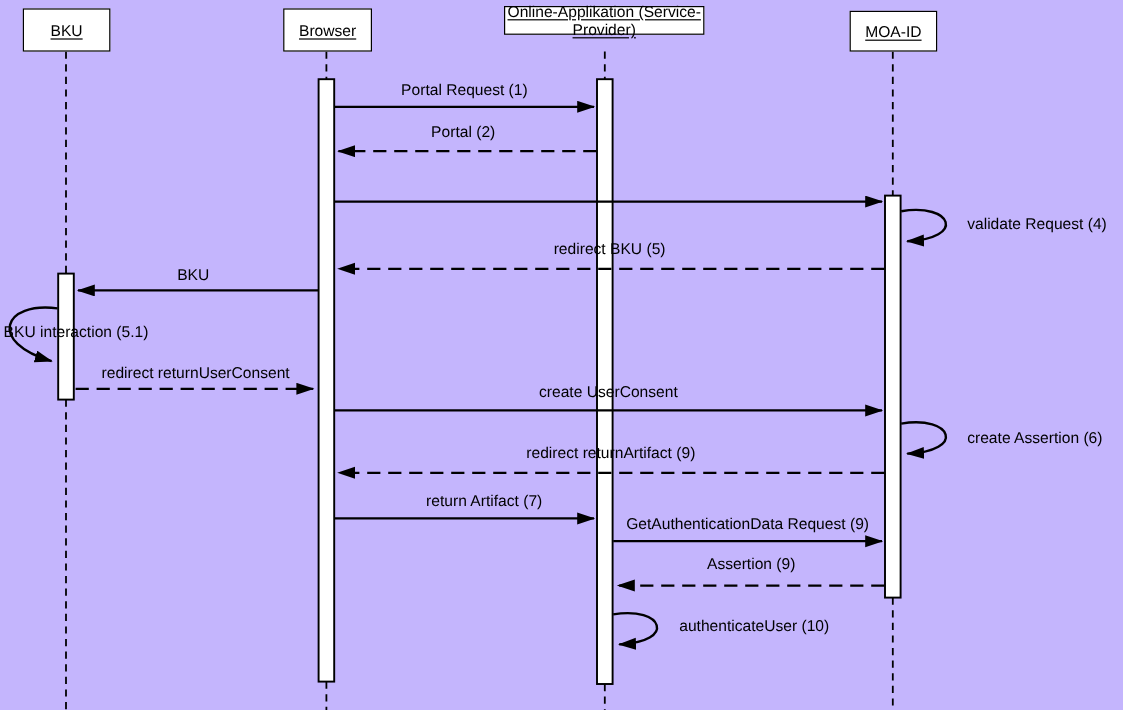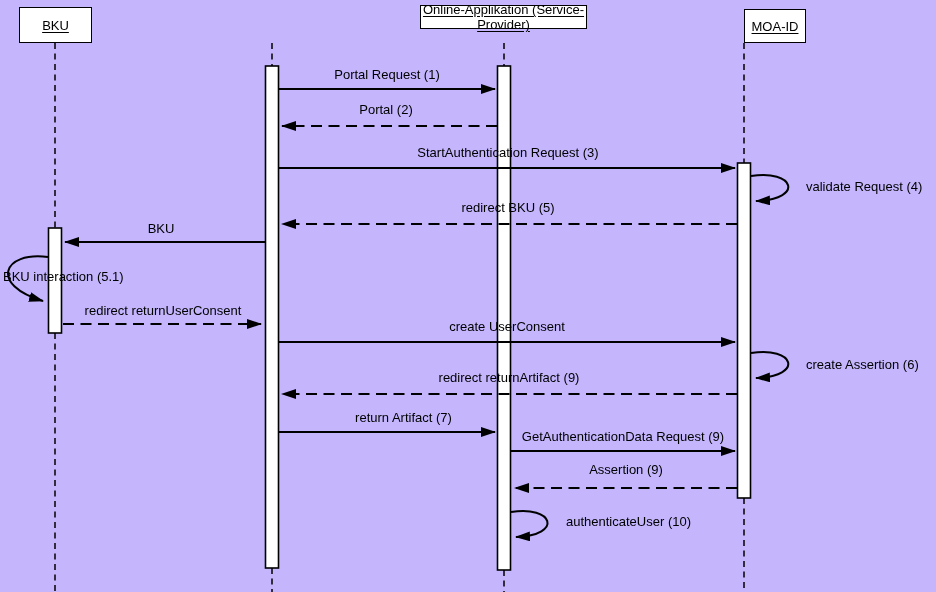--- a/index.html
+++ b/index.html
@@ -80,30 +80,32 @@
       <path d="M751,176 C794,169 805,199 756,201" marker-end="url(#ah)"></path>
       <path d="M48,257 C3,251 -11,285 43,301" marker-end="url(#ah)"></path>
       <path d="M751,353 C794,346 805,376 756,378" marker-end="url(#ah)"></path>
       <path d="M511,512 C553,505 564,535 516,537" marker-end="url(#ah)"></path>
     </g>
   </svg>
 
   <div class="participant" style="left:19px;  top:7px;  width:73px;  height:36px;">
     <span>BKU</span>
   </div>
+  <div class="participant" style="left:236px; top:7px;  width:74px;  height:36px;">
+    <span>Browser</span>
+  </div>
   <div class="participant" style="left:420px; top:5px;  width:167px; height:24px;">
     <span>Online-Applikation (Service-Provider)</span>
   </div>
-  <div class="participant" style="left:708px; top:9px;  width:62px;  height:34px;margin-left:36px;">
+  <div class="participant" style="left:708px; top:9px;  width:73px;  height:34px;">
     <span>MOA-ID</span>
   </div>
 
   <div class="msg centered" style="left:387px; top:67px;">Portal Request (1)</div>
   <div class="msg centered" style="left:386px; top:102px;">Portal (2)</div>
-  <div class="msg centered" style="left:508px; top:145px;">StartAuthentication Request (3)</div>
   <div class="msg" style="left:806px; top:179px;">validate Request (4)</div>
   <div class="msg centered" style="left:508px; top:200px;">redirect BKU (5)</div>
   <div class="msg centered" style="left:161px; top:221px;">BKU</div>
   <div class="msg" style="left:3px;   top:269px;">BKU interaction (5.1)</div>
   <div class="msg centered" style="left:163px; top:303px;">redirect returnUserConsent</div>
   <div class="msg centered" style="left:507px; top:319px;">create UserConsent</div>
   <div class="msg" style="left:806px; top:357px;">create Assertion (6)</div>
   <div class="msg centered" style="left:509px; top:370px;">redirect returnArtifact (9)</div>
   <div class="msg centered" style="left:386px; top:410px;padding-left:35px;">return Artifact (7)</div>
   <div class="msg centered" style="left:623px; top:429px;">GetAuthenticationData Request (9)</div>

